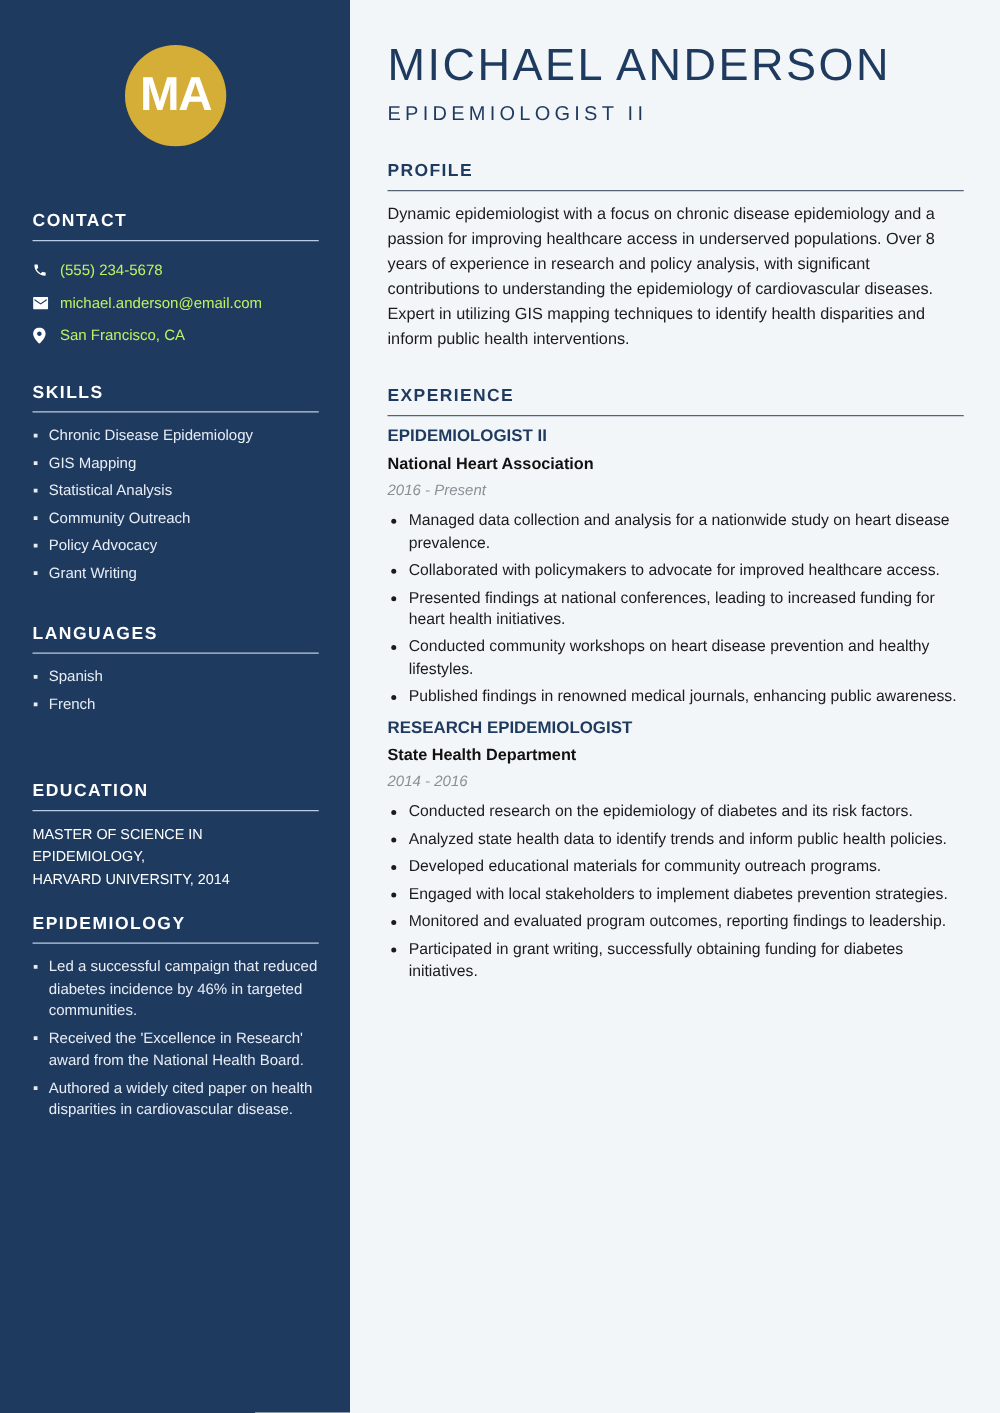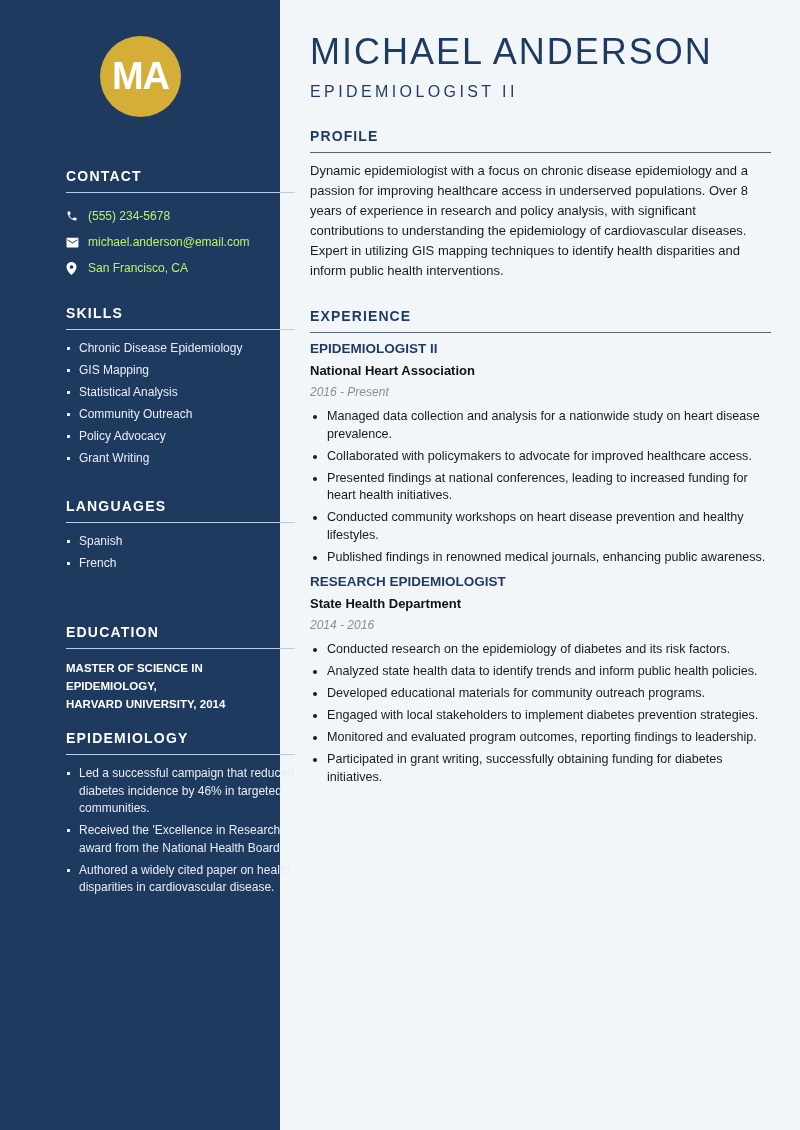--- a/index.html
+++ b/index.html
@@ -22,21 +22,21 @@
     left: 100px; top: 36px;
     width: 81px; height: 81px;
     border-radius: 50%;
     background: #d4ae36;
     color: #ffffff;
     font-weight: bold;
     font-size: 38px;
     display: flex; align-items: center; justify-content: center;
     letter-spacing: -1px;
   }
-  .side-section { position: absolute; left: 26px; width: 229px; margin-left: 40px; }
+  .side-section { position: absolute; left: 26px; width: 229px; }
   .side-title {
     font-size: 14px; font-weight: bold; letter-spacing: 1.2px;
     color: #ffffff;
     padding-bottom: 8px;
     border-bottom: 1.5px solid #b9cbe6;
     margin-bottom: 10px;
   }
   .contact-row {
     display: flex; align-items: center;
     font-size: 12px; color: #bef264;
@@ -49,21 +49,21 @@
     padding-left: 13px;
     font-size: 12px; line-height: 17.5px;
     color: #e8edf5;
     margin-bottom: 4.5px;
   }
   .bullets li::before {
     content: ""; position: absolute; left: 1px; top: 7px;
     width: 3px; height: 3px; background: #e8edf5;
   }
   .edu {
-    font-size: 11.5px; font-weight: bold; line-height: 18px; color: #ffffff;
+    font-size: 11.5px; font-weight: normal; line-height: 18px; color: #ffffff;
     margin-top: 2px;
   }
   .main {
     position: absolute; left: 310px; top: 0; width: 461px;
   }
   .name {
     position: absolute; top: 31px; left: 0;
     font-size: 36px; font-weight: normal; color: #1e3a5f;
     letter-spacing: 2px; white-space: nowrap;
   }

